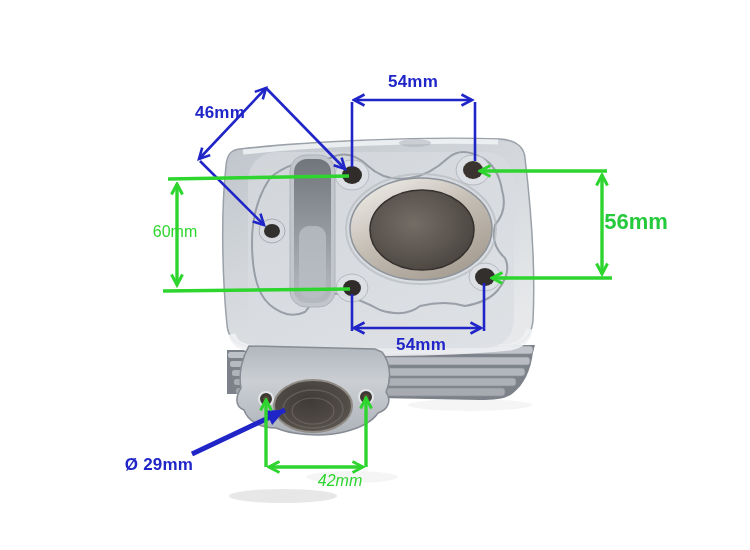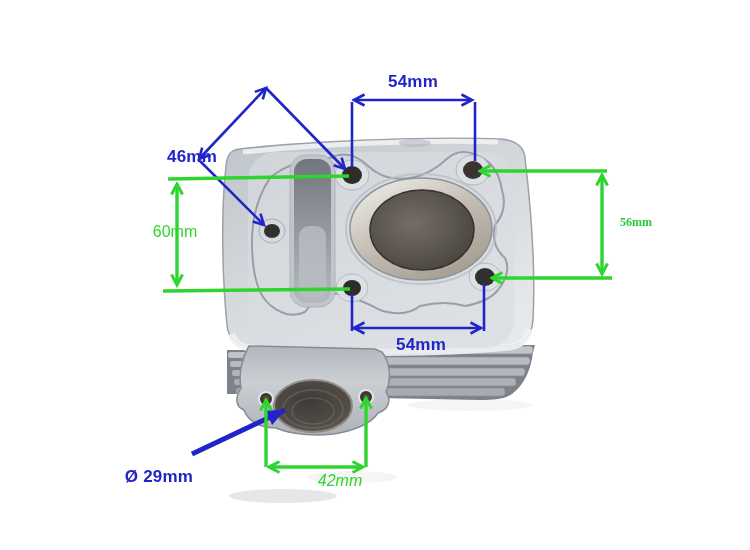--- a/index.html
+++ b/index.html
@@ -8,22 +8,22 @@
     overflow:hidden;font-family:"Liberation Sans",sans-serif;
   }
   #part-svg{position:absolute;left:0;top:0;}
   .dim-label{
     position:absolute;transform:translate(-50%,-50%);
     white-space:nowrap;line-height:1;user-select:none;
   }
   .lbl-blue{color:#2025c8;font-weight:700;font-size:17px;letter-spacing:.2px;}
   .lbl-green{color:#2ed52e;font-weight:400;font-size:16px;margin-left:29px;}
   .lbl-green-serif{
-    color:#25c93c;font-family:Liberation Serif, serif;
-    font-weight:700;font-size:12px;
+    color:#25c93c;font-family:Liberation Sans, sans-serif;
+    font-weight:700;font-size:22px;
   }
 </style>
 </head>
 <body>
 
 <div id="stage">
 
   <svg id="part-svg" width="750" height="550" viewBox="0 0 750 550">
     <defs>
       <linearGradient id="faceGrad" x1="0" y1="0" x2="0.7" y2="1">
@@ -192,24 +192,24 @@
       <g>
         <line x1="266" y1="467" x2="266" y2="400" marker-end="url(#arrG)"></line>
         <line x1="366" y1="467" x2="366" y2="398" marker-end="url(#arrG)"></line>
         <line x1="269" y1="467" x2="363" y2="467" marker-start="url(#arrG)" marker-end="url(#arrG)"></line>
       </g>
     </g>
   </svg>
 
   <div class="dim-label lbl-blue" style="left:413px;top:81px;">54mm</div>
 
-  <div class="dim-label lbl-blue" style="left:192px;top:112px;margin-top:44px;">46mm</div>
+  <div class="dim-label lbl-blue" style="left:220px;top:112px;">46mm</div>
 
   <div class="dim-label lbl-green" style="left:146px;top:232px;">60mm</div>
 
   <div class="dim-label lbl-green-serif" style="left:636px;top:222px;">56mm</div>
 
   <div class="dim-label lbl-blue" style="left:421px;top:344px;">54mm</div>
 
-  <div class="dim-label lbl-blue" style="left:159px;top:476px;">Ø 29mm</div>
+  <div class="dim-label lbl-blue" style="left:159px;top:464px;">Ø 29mm</div>
 
   <div class="dim-label lbl-green" style="left:311px;top:481px;font-style:italic;">42mm</div>
 </div>
 
 </body></html>

